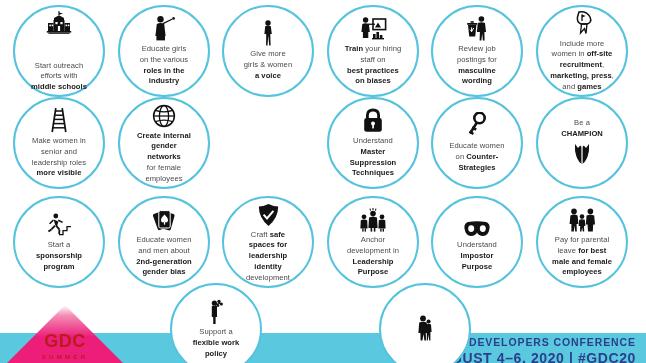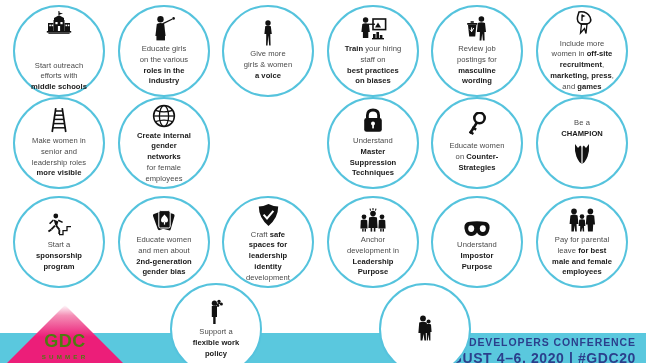--- a/index.html
+++ b/index.html
@@ -64,21 +64,21 @@
     left: 0; top: 0;
     width: 116px;
     height: 58px;
   }
   .gdc-wordmark {
     position: absolute;
     left: 0;
     top: 27px;
     width: 116px;
     text-align: center;
-    color: #4d7c0f;
+    color: #b91c1c;
     z-index: 8;
   }
   .gdc-main {
     font-size: 18px;
     font-weight: bold;
     letter-spacing: 0.5px;
     display: block;
     line-height: 1;
   }
   .gdc-sub {

